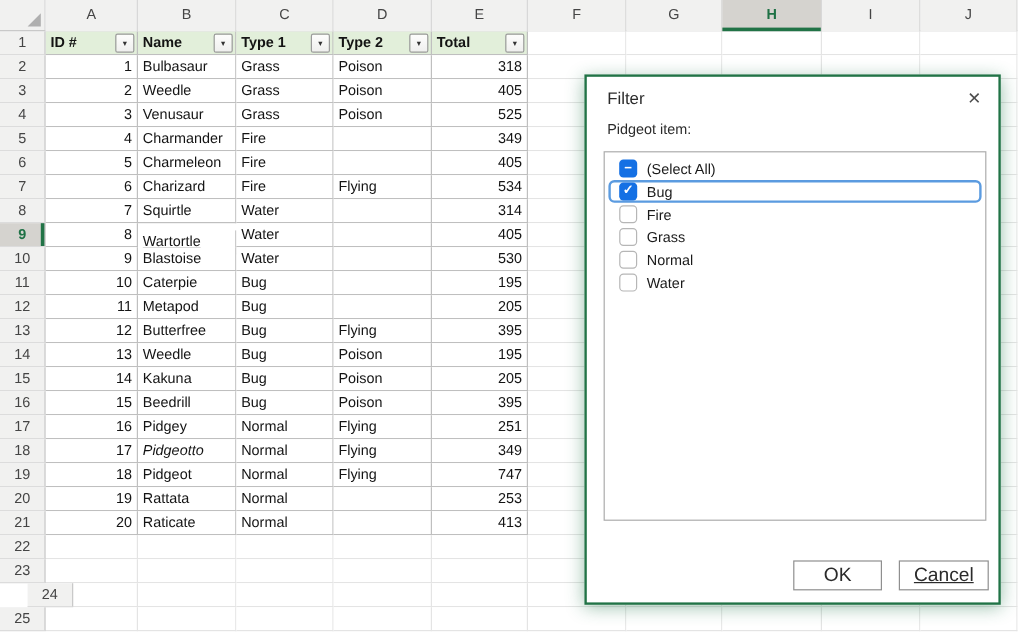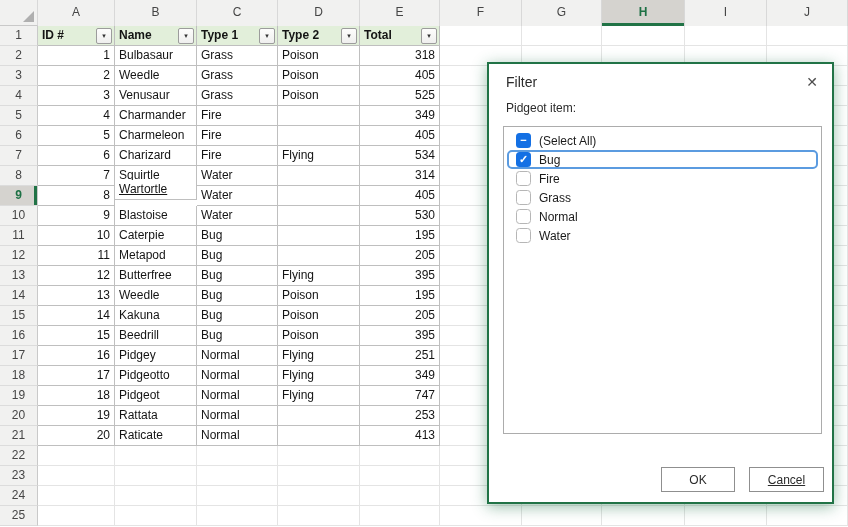--- a/index.html
+++ b/index.html
@@ -31,21 +31,21 @@
   .dlg-title { position:absolute; left:17px; top:10px; font-size:14px; color:#2B2B2B; }
   .close-btn { position:absolute; right:10px; top:8px; width:20px; height:20px; background:none; border:none; font-size:14px; color:#4D4D4D; display:flex; align-items:center; justify-content:center; font-family:inherit; }
   .select-label { position:absolute; left:17px; top:37px; font-size:12px; color:#2B2B2B; }
   .listbox { position:absolute; left:14px; top:62px; width:319px; height:308px; border:1px solid #ACACAC; background:#fff; padding-top:4px; overflow:hidden; }
   .item { display:flex; align-items:center; margin:0 3px; border:2px solid transparent; border-radius:5px; padding-left:7px; height:19px; }
   .item.focused { border-color:#5B9BE0; }
   .cb { width:15px; height:15px; border-radius:3.5px; margin-right:8px; flex:0 0 auto; display:flex; align-items:center; justify-content:center; line-height:1; }
   .cb.unchecked { background:#fff; border:1px solid #B6B6B6; }
   .cb.checked, .cb.indeterminate { background:#1470E4; color:#fff; font-size:11px; font-weight:bold; }
   .item-label { color:#1A1A1A; font-size:12px; }
-  .dlg-btn { position:absolute; top:403px; height:25px; background:#fff; border:1px solid #8F8F8F; font-size:12px; color:#2B2B2B; font-family:inherit; }
+  .dlg-btn { position:absolute; top:403px; height:25px; background:#fff; border:1px solid #8F8F8F; font-size:16px; color:#2B2B2B; font-family:inherit; }
   .dlg-btn.ok { left:172px; width:74px; }
   .dlg-btn.cancel { left:260px; width:75px;text-decoration:underline; }
 </style>
 </head>
 <body>
 
 <div id="app">
 
   <div id="grid">
     <div class="col-strip"></div>
@@ -78,21 +78,21 @@
       <div class="row-hdr" style="top: 286px;">14</div>
       <div class="row-hdr" style="top: 306px;">15</div>
       <div class="row-hdr" style="top: 326px;">16</div>
       <div class="row-hdr" style="top: 346px;">17</div>
       <div class="row-hdr" style="top: 366px;">18</div>
       <div class="row-hdr" style="top: 386px;">19</div>
       <div class="row-hdr" style="top: 406px;">20</div>
       <div class="row-hdr" style="top: 426px;">21</div>
       <div class="row-hdr" style="top: 446px;">22</div>
       <div class="row-hdr" style="top: 466px;">23</div>
-      <div class="row-hdr" style="top: 486px;">24</div>
+      <div class="row-hdr" style="top: 486px; margin-left: 23px;">24</div>
       <div class="row-hdr" style="top: 506px;">25</div>
       <div class="cell tbl th" style="left: 38px; top: 26px; width: 77px; height: 20px;">
         <div class="">ID #</div>
         <button class="filter-btn">
           <div class="">▾</div>
         </button>
       </div>
       <div class="cell tbl th" style="left: 115px; top: 26px; width: 82px; height: 20px;">
         <div class="">Name</div>
         <button class="filter-btn">
@@ -186,21 +186,21 @@
       <div class="cell tbl" style="left: 115px; top: 166px; width: 82px; height: 20px;">Squirtle</div>
       <div class="cell tbl" style="left: 197px; top: 166px; width: 81px; height: 20px;">Water</div>
       <div class="cell tbl" style="left: 278px; top: 166px; width: 82px; height: 20px;"></div>
       <div class="cell tbl num" style="left: 360px; top: 166px; width: 80px; height: 20px;">314</div>
       <div class="cell" style="left: 440px; top: 166px; width: 82px; height: 20px;"></div>
       <div class="cell" style="left: 522px; top: 166px; width: 80px; height: 20px;"></div>
       <div class="cell" style="left: 602px; top: 166px; width: 83px; height: 20px;"></div>
       <div class="cell" style="left: 685px; top: 166px; width: 82px; height: 20px;"></div>
       <div class="cell" style="left: 767px; top: 166px; width: 81px; height: 20px;"></div>
       <div class="cell tbl num" style="left: 38px; top: 186px; width: 77px; height: 20px;">8</div>
-      <div class="cell tbl" style="left: 115px; top: 180px; width: 82px; height: 20px; text-decoration: underline;">Wartortle</div>
+      <div class="cell tbl" style="left: 115px; top: 192px; width: 82px; height: 20px; text-decoration: underline;">Wartortle</div>
       <div class="cell tbl" style="left: 197px; top: 186px; width: 81px; height: 20px;">Water</div>
       <div class="cell tbl" style="left: 278px; top: 186px; width: 82px; height: 20px;"></div>
       <div class="cell tbl num" style="left: 360px; top: 186px; width: 80px; height: 20px;">405</div>
       <div class="cell" style="left: 440px; top: 186px; width: 82px; height: 20px;"></div>
       <div class="cell" style="left: 522px; top: 186px; width: 80px; height: 20px;"></div>
       <div class="cell" style="left: 602px; top: 186px; width: 83px; height: 20px;"></div>
       <div class="cell" style="left: 685px; top: 186px; width: 82px; height: 20px;"></div>
       <div class="cell" style="left: 767px; top: 186px; width: 81px; height: 20px;"></div>
       <div class="cell tbl num" style="left: 38px; top: 206px; width: 77px; height: 20px;">9</div>
       <div class="cell tbl" style="left: 115px; top: 206px; width: 82px; height: 20px;">Blastoise</div>
@@ -276,21 +276,21 @@
       <div class="cell tbl" style="left: 115px; top: 346px; width: 82px; height: 20px;">Pidgey</div>
       <div class="cell tbl" style="left: 197px; top: 346px; width: 81px; height: 20px;">Normal</div>
       <div class="cell tbl" style="left: 278px; top: 346px; width: 82px; height: 20px;">Flying</div>
       <div class="cell tbl num" style="left: 360px; top: 346px; width: 80px; height: 20px;">251</div>
       <div class="cell" style="left: 440px; top: 346px; width: 82px; height: 20px;"></div>
       <div class="cell" style="left: 522px; top: 346px; width: 80px; height: 20px;"></div>
       <div class="cell" style="left: 602px; top: 346px; width: 83px; height: 20px;"></div>
       <div class="cell" style="left: 685px; top: 346px; width: 82px; height: 20px;"></div>
       <div class="cell" style="left: 767px; top: 346px; width: 81px; height: 20px;"></div>
       <div class="cell tbl num" style="left: 38px; top: 366px; width: 77px; height: 20px;">17</div>
-      <div class="cell tbl" style="left: 115px; top: 366px; width: 82px; height: 20px;">Pidgeotto</div>
+      <div class="cell tbl" style="left: 115px; top: 366px; width: 82px; height: 20px; font-style: italic;">Pidgeotto</div>
       <div class="cell tbl" style="left: 197px; top: 366px; width: 81px; height: 20px;">Normal</div>
       <div class="cell tbl" style="left: 278px; top: 366px; width: 82px; height: 20px;">Flying</div>
       <div class="cell tbl num" style="left: 360px; top: 366px; width: 80px; height: 20px;">349</div>
       <div class="cell" style="left: 440px; top: 366px; width: 82px; height: 20px;"></div>
       <div class="cell" style="left: 522px; top: 366px; width: 80px; height: 20px;"></div>
       <div class="cell" style="left: 602px; top: 366px; width: 83px; height: 20px;"></div>
       <div class="cell" style="left: 685px; top: 366px; width: 82px; height: 20px;"></div>
       <div class="cell" style="left: 767px; top: 366px; width: 81px; height: 20px;"></div>
       <div class="cell tbl num" style="left: 38px; top: 386px; width: 77px; height: 20px;">18</div>
       <div class="cell tbl" style="left: 115px; top: 386px; width: 82px; height: 20px;">Pidgeot</div>

